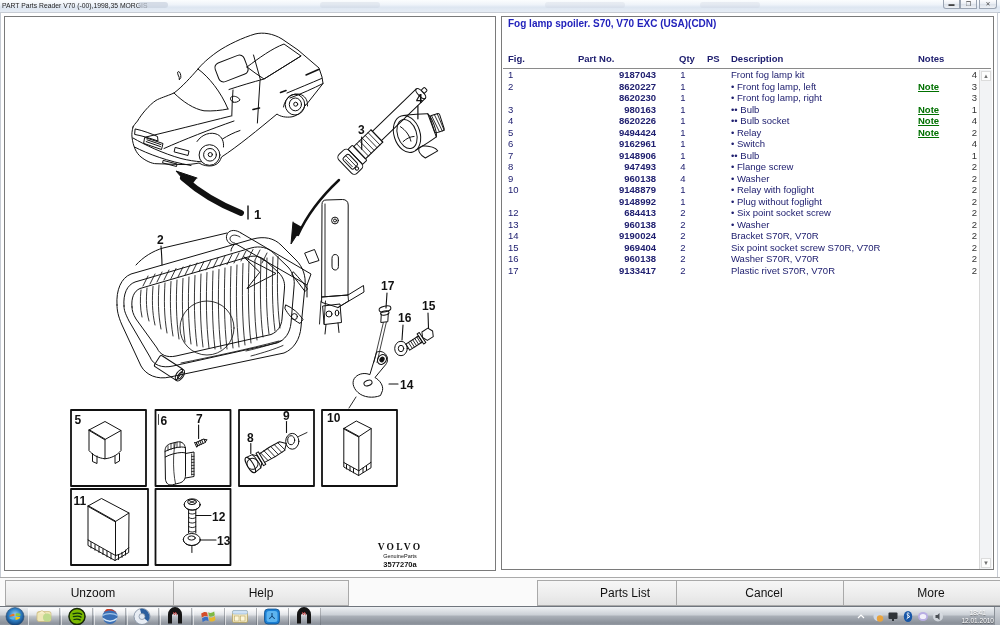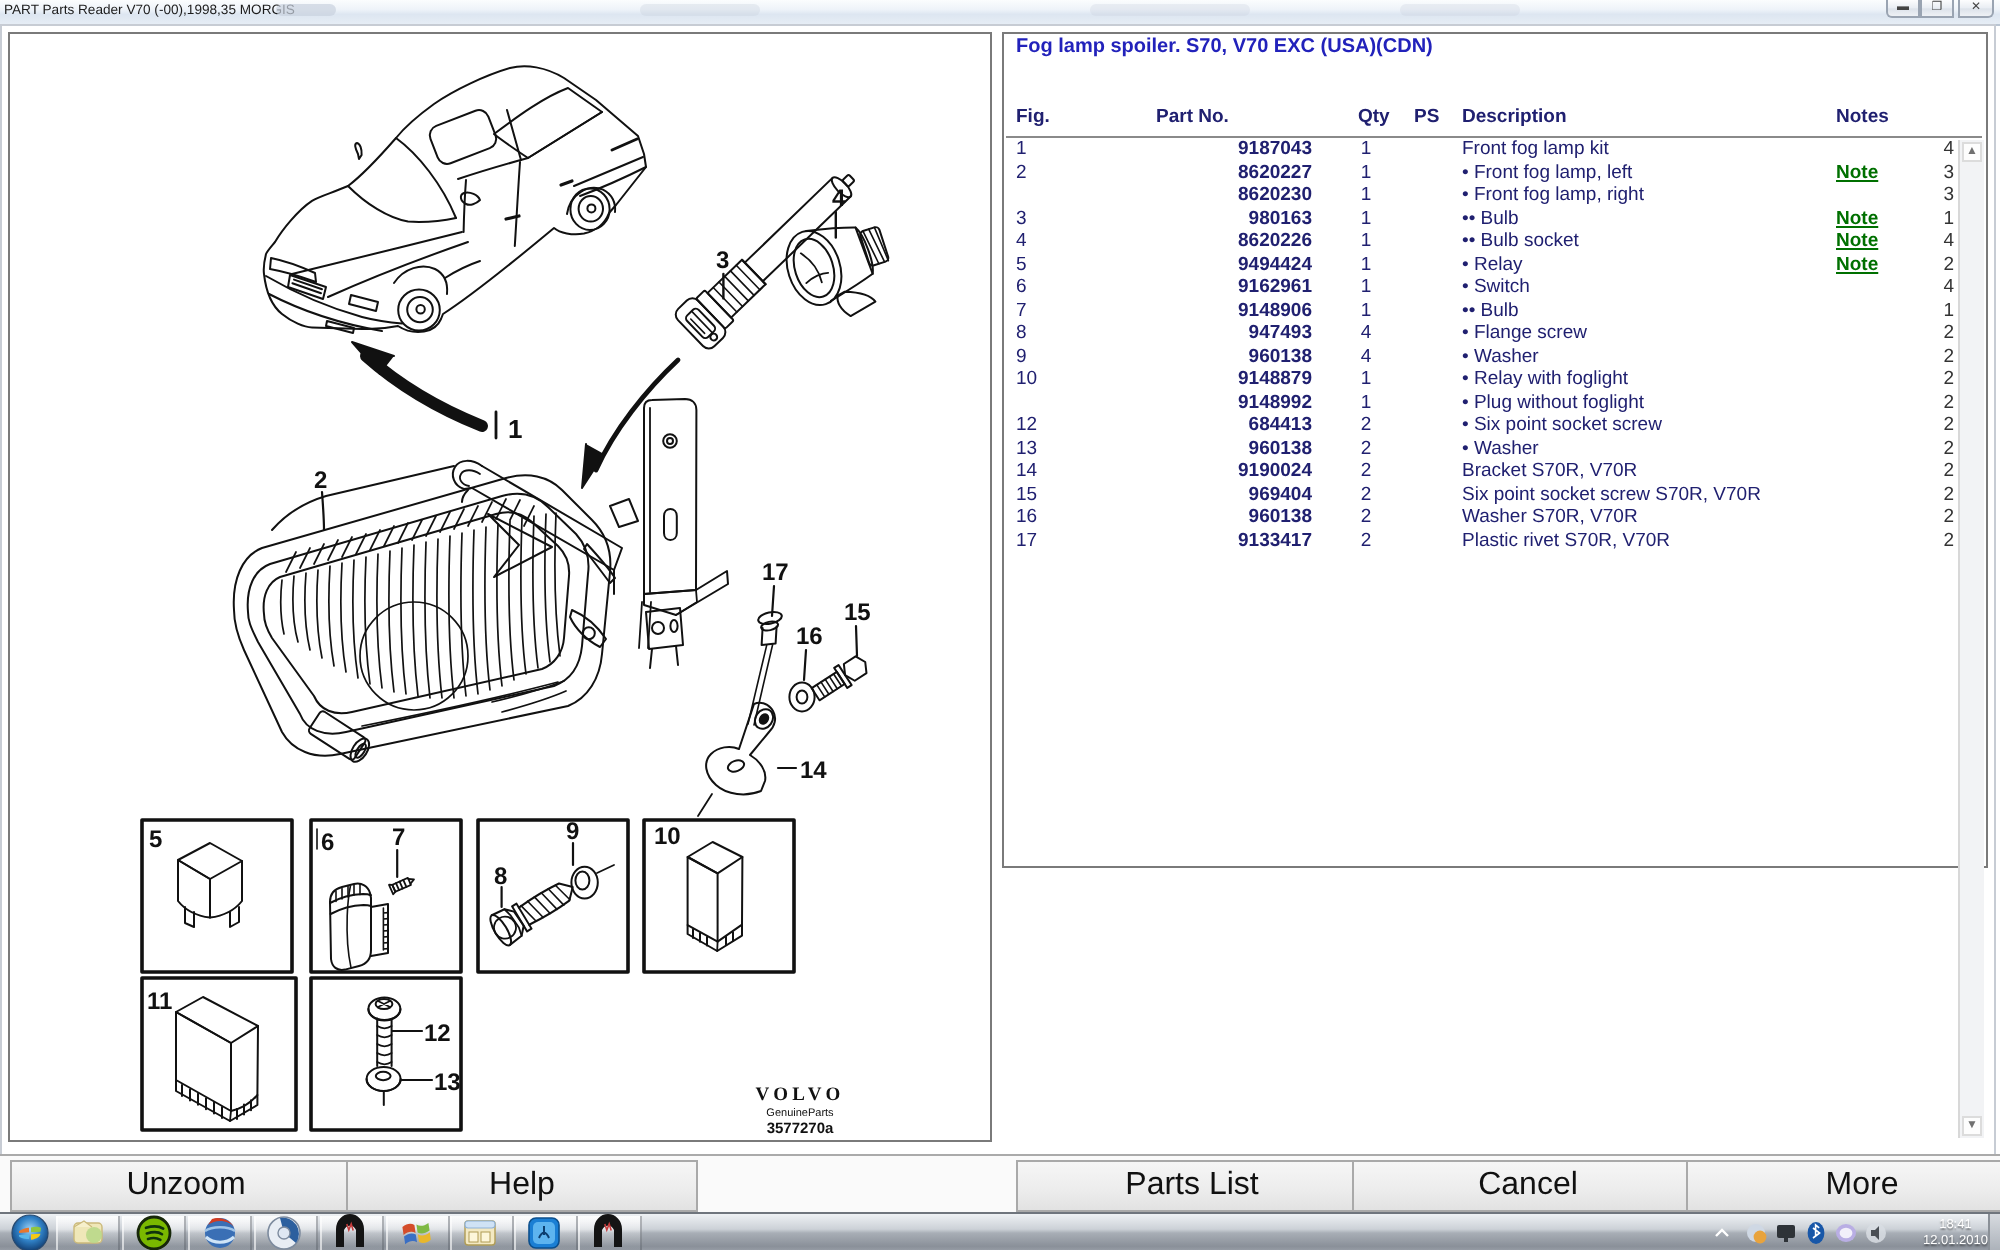--- a/index.html
+++ b/index.html
@@ -11,41 +11,41 @@
   .titletext{position:absolute;left:2px;top:1.5px;font-size:6.8px;color:#1c1c1c;
     letter-spacing:0px;white-space:nowrap;}
   .redact{position:absolute;top:2px;height:6px;background:#c9d2de;border-radius:3px;opacity:.7}
   .winbtns{position:absolute;right:3px;top:0px;width:54px;height:10px;}
   .winbtn{position:absolute;top:0;height:9px;width:17px;background:linear-gradient(#fdfdfe,#e9edf3 50%,#dce2ea 55%,#eef1f5);
     border:1px solid #9aa4b2;border-top:none;box-sizing:border-box;font-size:6px;color:#444;text-align:center;line-height:8px;}
   .appframe{position:absolute;left:0;top:12px;width:998px;height:594px;
     background:#fff;border:1px solid #c7ccd4;box-sizing:border-box;}
   .leftpanel{position:absolute;left:3px;top:3px;width:492px;height:555px;
     border:1px solid #7a7a7a;background:#fff;box-sizing:border-box;}
-  .rightpanel{position:absolute;left:500px;top:3px;width:493px;height:418px;
+  .rightpanel{position:absolute;left:500px;top:3px;width:493px;height:554px;
     border:1px solid #7a7a7a;background:#fff;box-sizing:border-box;}
   
   .rtitle{position:absolute;left:6px;top:1px;font-size:10px;font-weight:bold;color:#2222bb;}
   .thead{position:absolute;font-size:9.5px;font-weight:bold;color:#202070;top:36px;}
   .tline{position:absolute;left:1px;top:51px;width:488px;height:1px;background:#8a8a8a;}
   .rows{position:absolute;left:0;top:52px;width:489px;}
   .row{position:absolute;height:12px;font-size:9.5px;color:#202070;white-space:nowrap;}
   .c-fig{position:absolute;left:6px;}
   .c-part{position:absolute;left:76px;width:78px;text-align:right;font-weight:bold;}
   .c-qty{position:absolute;left:176px;width:10px;text-align:center;}
   .c-desc{position:absolute;left:229px;}
   .c-note{position:absolute;left:416px;color:#007000;font-weight:bold;text-decoration:underline;}
   .c-num{position:absolute;left:446px;width:29px;text-align:right;color:#333;}
   .vscroll{position:absolute;right:1px;top:53px;width:12px;height:499px;background:#f2f3f5;border-left:1px solid #d8d8d8;}
   .varr{position:absolute;left:1px;width:10px;height:10px;background:#fdfdfd;border:1px solid #dcdcdc;box-sizing:border-box;
      color:#707070;font-size:6px;text-align:center;line-height:9px;}
   
   .btnrow{position:absolute;left:0;top:577px;width:1000px;height:28px;background:#fafafa;border-top:1px solid #aaa;}
   .pbtn{position:absolute;top:2px;width:176px;height:26px;background:linear-gradient(#f6f6f6,#ececec 60%,#e2e2e2);
-    border:1px solid #a9a9a9;box-sizing:border-box;font-size:16px;color:#111;text-align:center;line-height:24px;}
+    border:1px solid #a9a9a9;box-sizing:border-box;font-size:12px;color:#111;text-align:center;line-height:24px;}
   .pbtn.disabled{color:#9b9b9b;background:linear-gradient(#f4f4f4,#efefef);}
   
   .taskbar{position:absolute;left:0;top:606px;width:1000px;height:19px;
     background:linear-gradient(#eef1f4 0%,#ccd1d7 40%,#a8aeb6 50%,#8a9099 85%,#9ba1aa 100%);
     border-top:1px solid #6f757d;}
   .tcell{position:absolute;top:1px;width:30px;height:18px;
      background:linear-gradient(rgba(255,255,255,.85),rgba(255,255,255,.25) 50%,rgba(120,130,140,.25));
      border-right:1px solid rgba(90,96,104,.45);border-left:1px solid rgba(255,255,255,.6);}
   .clock{position:absolute;right:6px;top:2px;font-size:6.5px;color:#fff;text-align:center;line-height:8px;
      text-shadow:0 1px 1px rgba(0,0,0,.5);}
@@ -506,21 +506,21 @@
       <div class="vscroll">
         <div class="varr" style="top:1px;">▲</div>
         <div class="varr" style="bottom:1px;">▼</div>
       </div>
     </div>
   </div>
 
   <div class="btnrow">
     <div class="pbtn" style="left:5px;">Unzoom</div>
     <div class="pbtn" style="left:173px;">Help</div>
-    <div class="pbtn" style="left:508px;">Parts List</div>
+    <div class="pbtn" style="left:537px;">Parts List</div>
     <div class="pbtn" style="left:676px;">Cancel</div>
     <div class="pbtn" style="left:843px;">More</div>
   </div>
 
   <div class="taskbar" id="taskbar">
 
     <svg width="26" height="19" style="position:absolute;left:2px;top:0px;">
       <defs>
         <radialGradient id="orb" cx="50%" cy="40%" r="60%">
           <stop offset="0%" stop-color="#9fd4f7"></stop>

